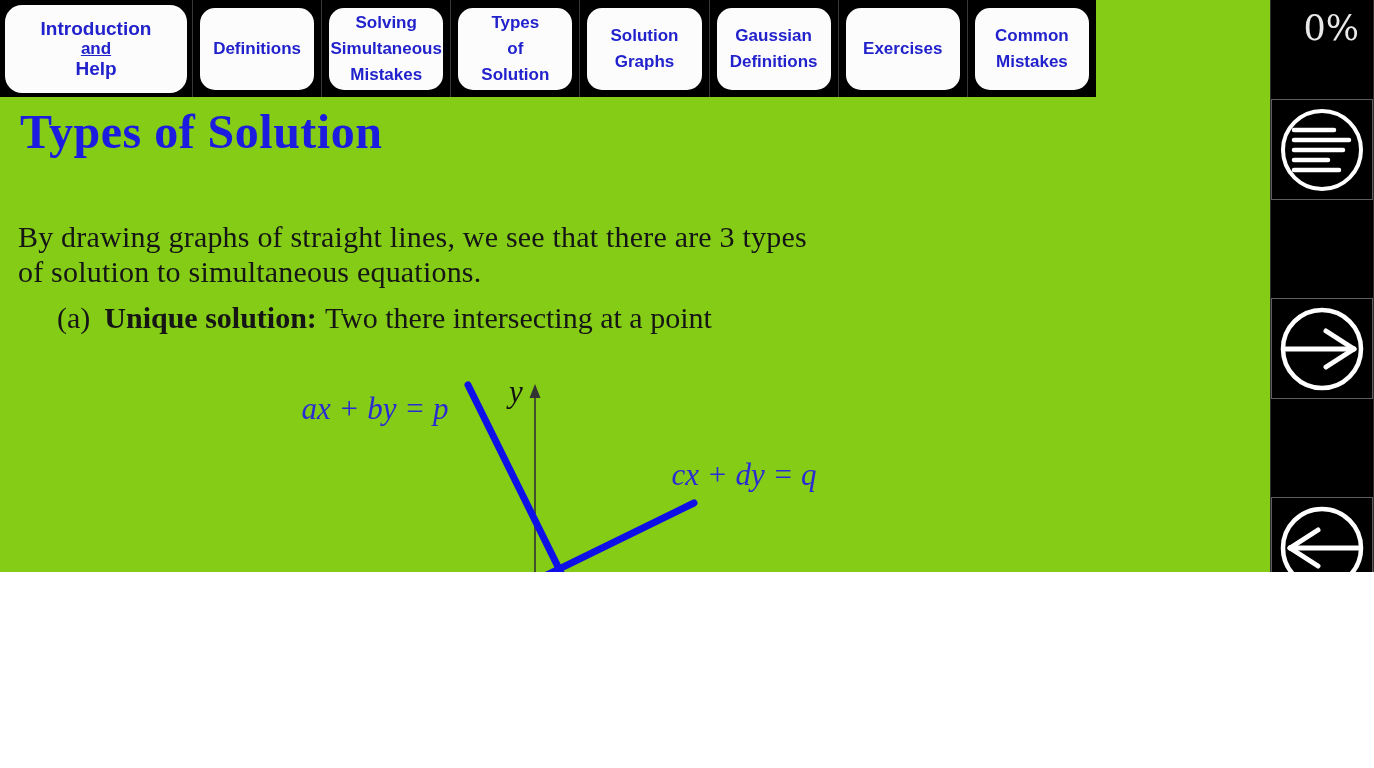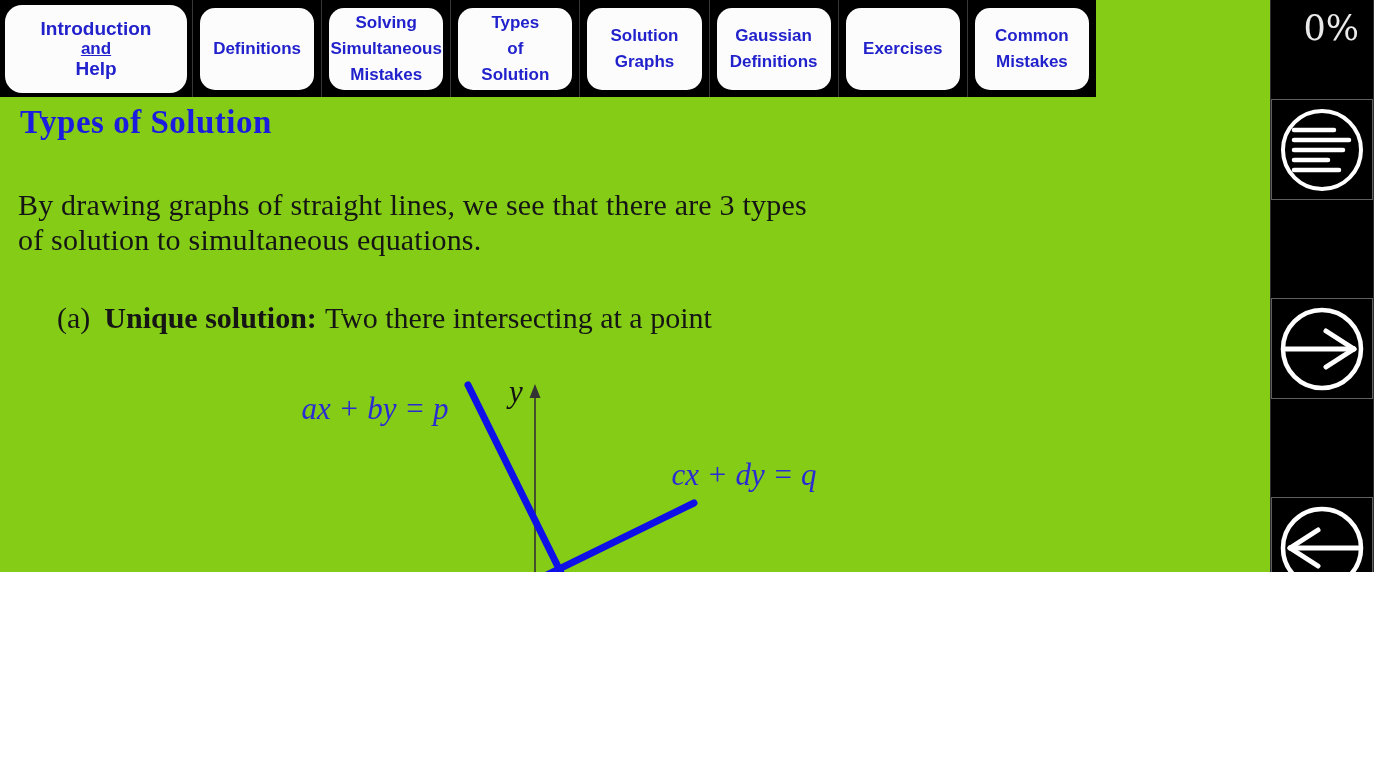--- a/index.html
+++ b/index.html
@@ -22,23 +22,23 @@
   .nav-cell:last-child{border-right:none;}
   .nav-btn{width:calc(100% - 14px);height:82px;background:var(--nav-button-bg);border:none;
            border-radius:15px;color:var(--nav-text);font-weight:bold;font-size:17px;
            line-height:26px;display:flex;flex-direction:column;justify-content:center;
            align-items:center;text-align:center;cursor:pointer;font-family:inherit;}
   .nav-btn.big{width:182px;height:88px;border-radius:17px;font-size:19px;line-height:24px;}
   .nav-btn.big .small-line{font-size:17px;line-height:16px;text-decoration:underline;}
   .nav-btn span{display:block;white-space:nowrap;}
 
   
-  .page-title{position:absolute;left:20px;top:104px;font-size:33px;font-weight:bold;
+  .page-title{position:absolute;left:20px;top:104px;font-size:48px;font-weight:bold;
               color:var(--title-blue);letter-spacing:0.5px;}
-  .body-line{position:absolute;left:18px;font-size:30px;color:var(--body-text);letter-spacing:0.2px;}
+  .body-line{position:absolute;left:18px;font-size:30px;color:var(--body-text);letter-spacing:0.2px;margin-top:32px;}
   .body-line.l1{top:188px;}
   .body-line.l2{top:223px;}
   .item-a{position:absolute;left:57px;top:301px;font-size:30px;color:var(--body-text);}
   .item-a .prefix{margin-right:14px;}
   .item-a b{margin-right:8px;margin-top:47px;}
 
   
   .figure{position:absolute;left:280px;top:372px;width:570px;height:335px;}
   .axis{stroke:var(--axis-color);stroke-width:1.6;}
   .axis-head{fill:var(--axis-color);}

